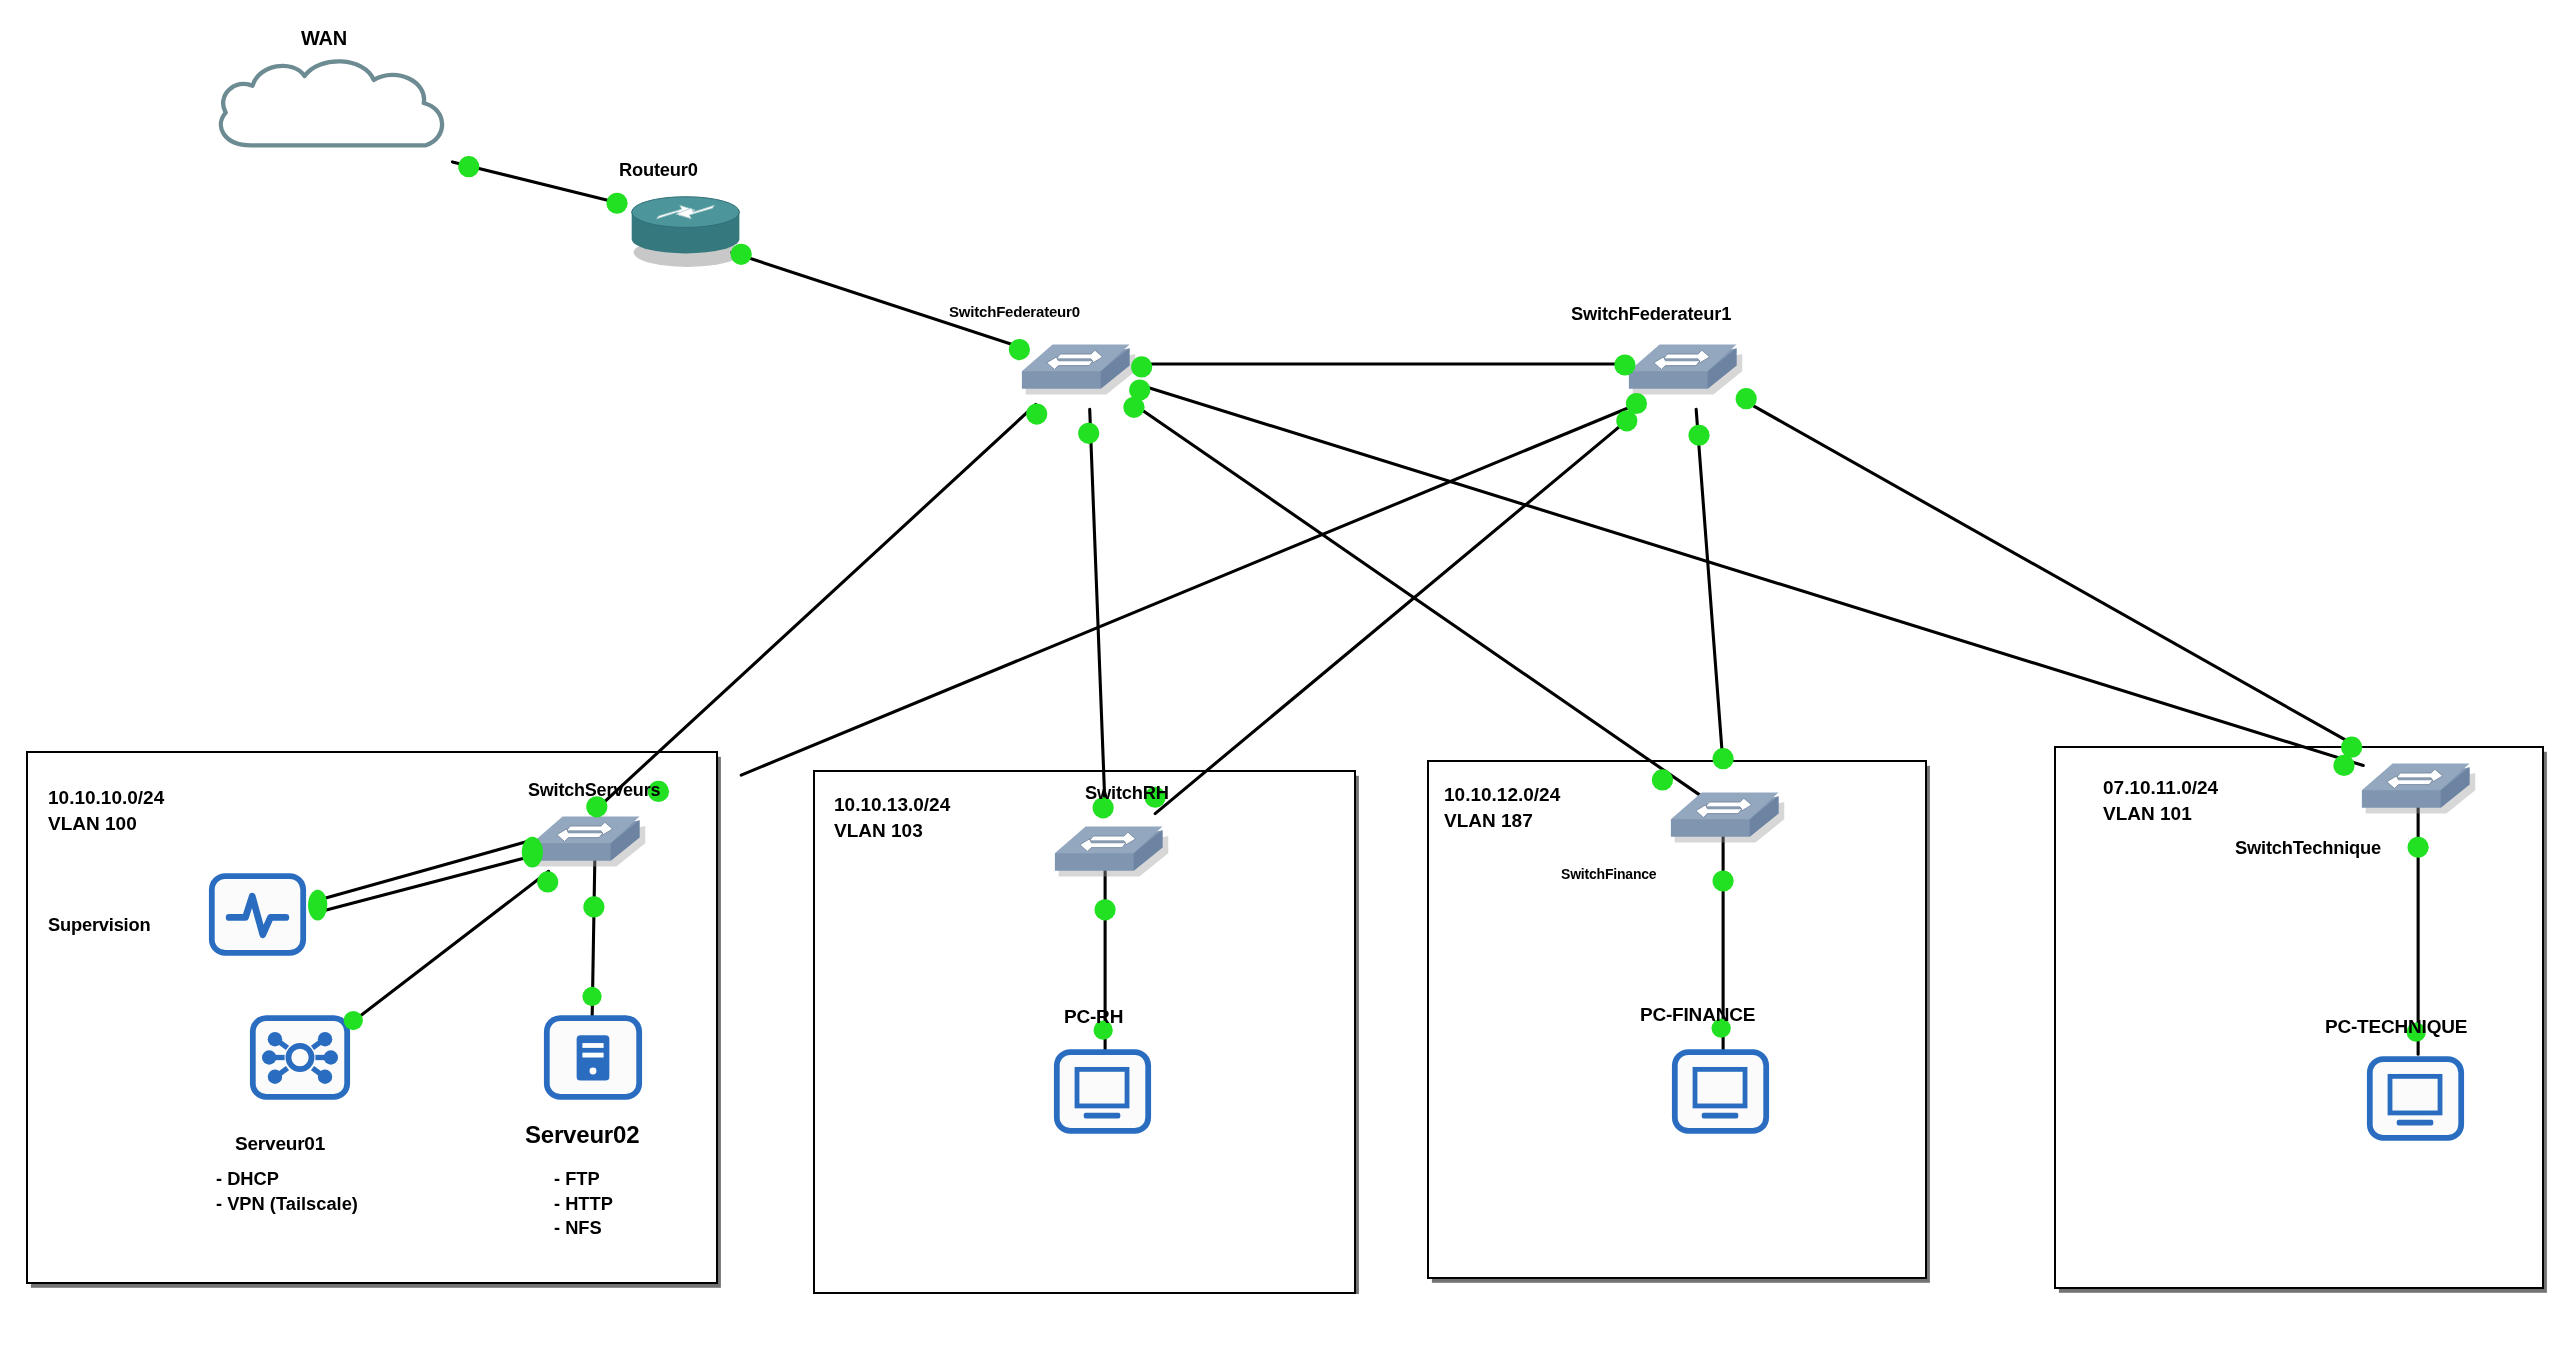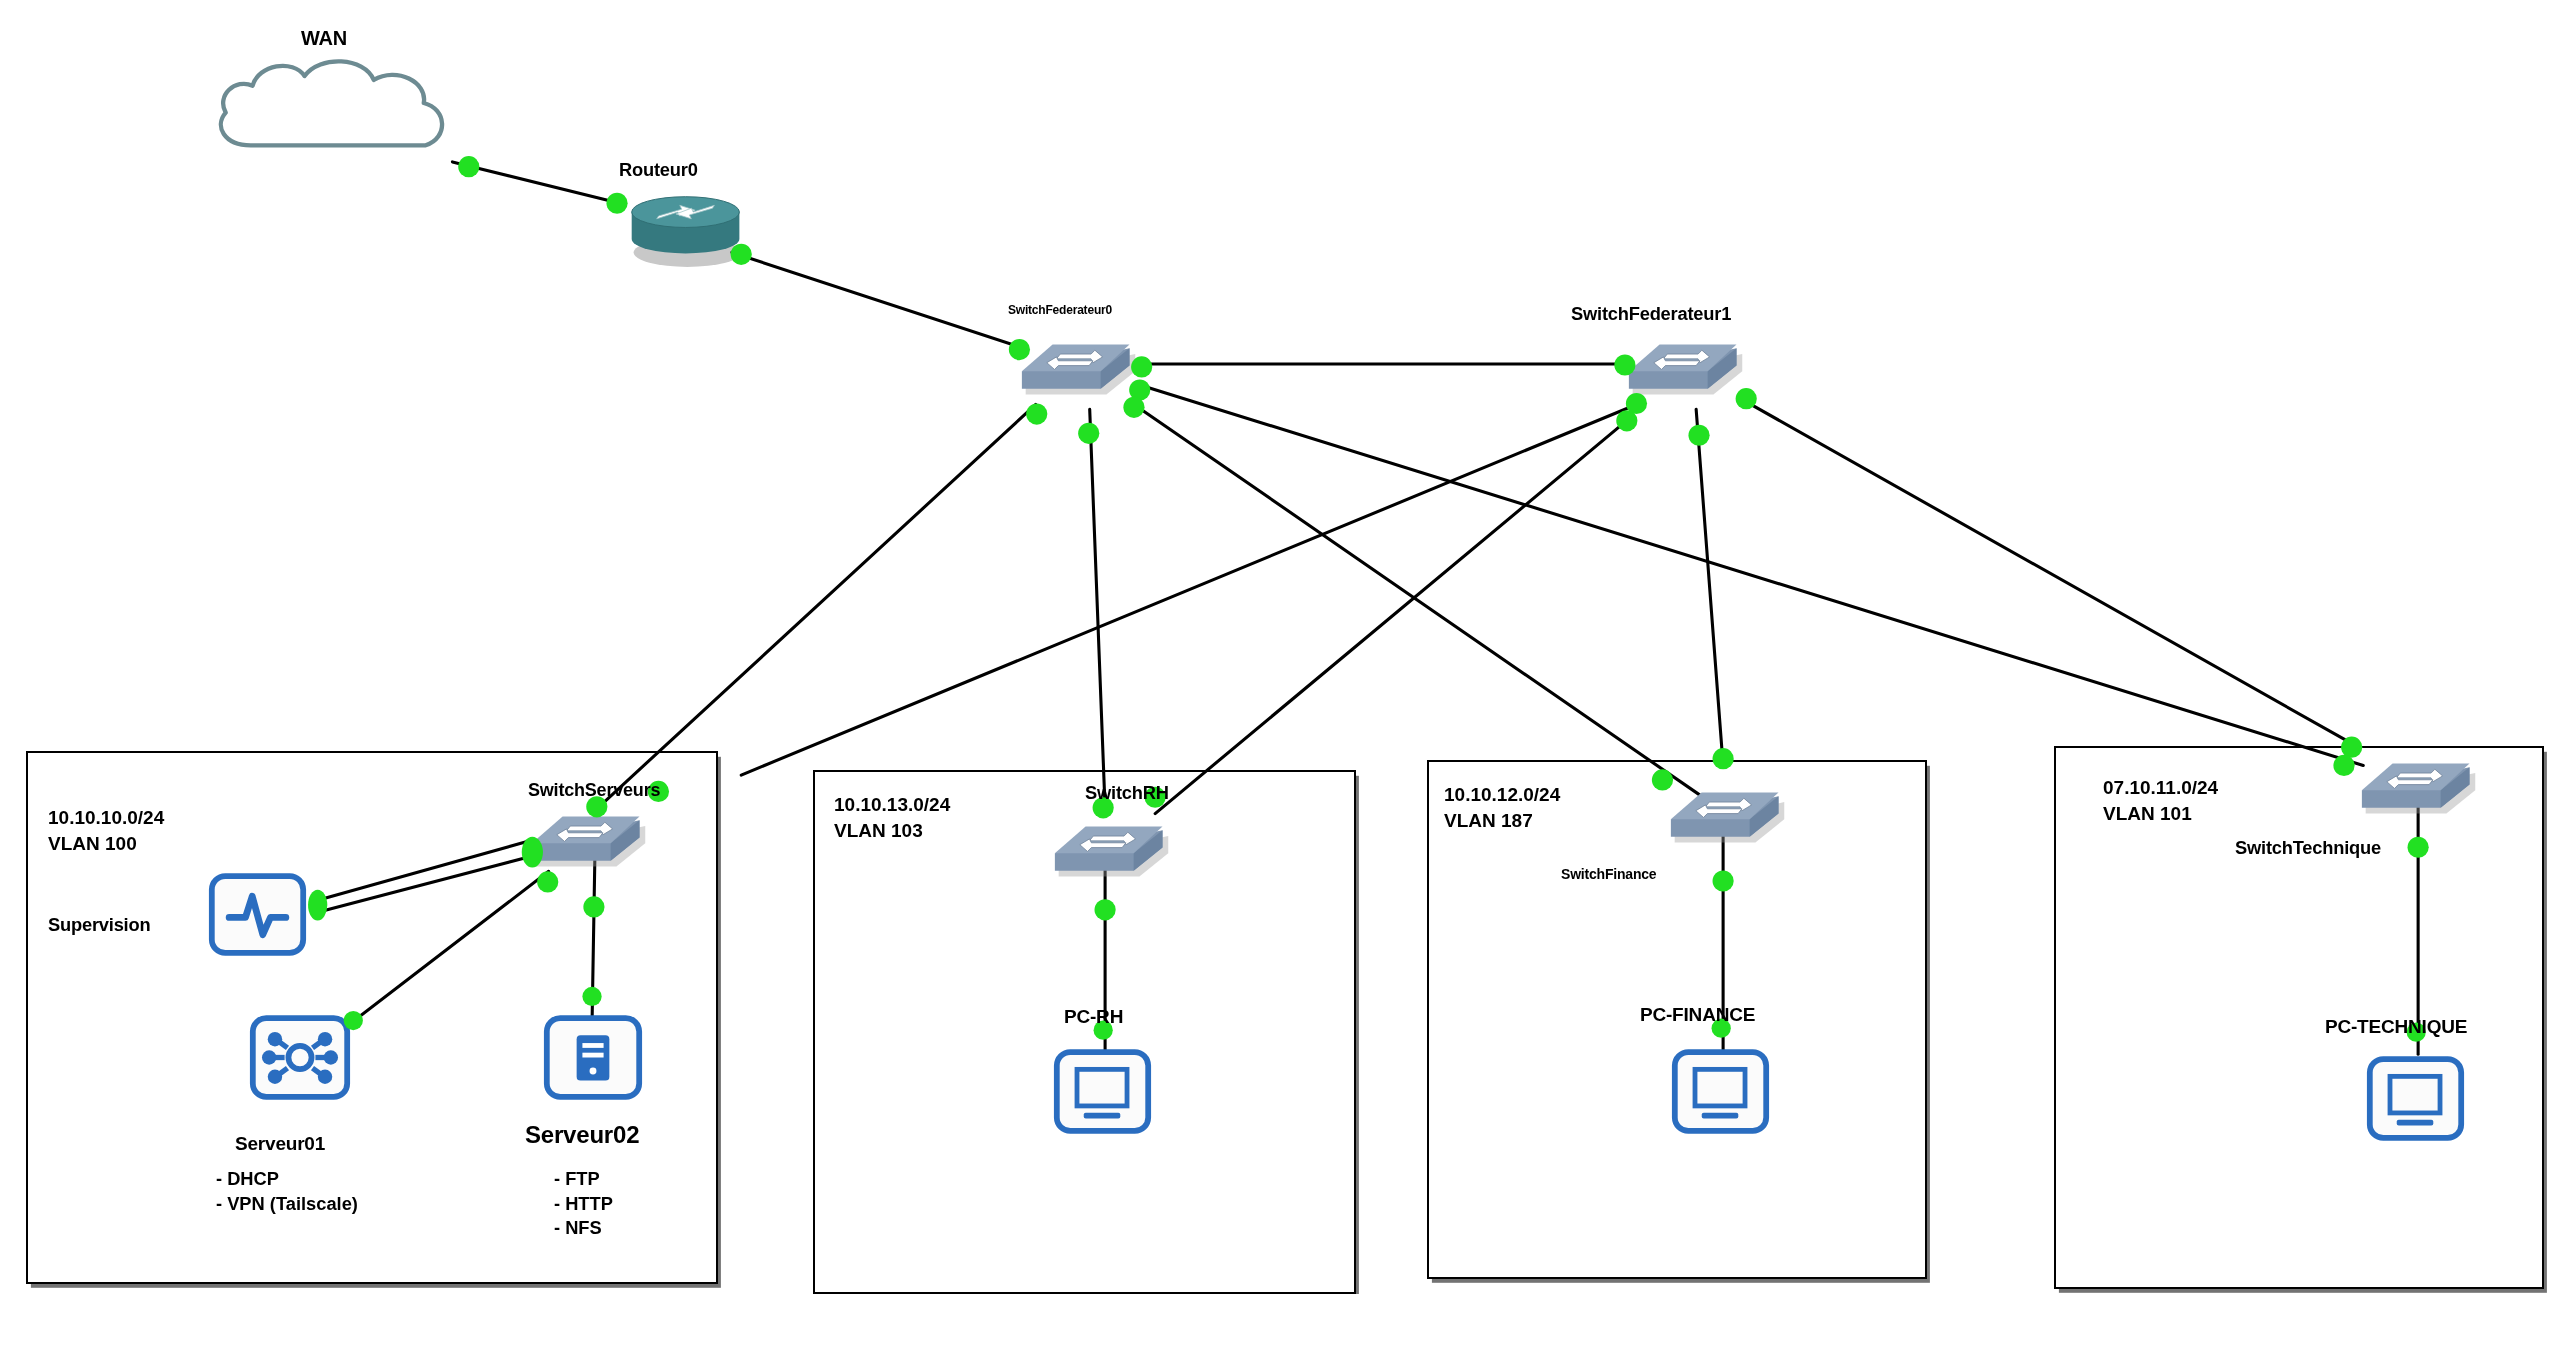--- a/index.html
+++ b/index.html
@@ -136,35 +136,35 @@
   <svg class="node" style="left:1018px; top:327px; width:123px; height:82px;" viewBox="0 0 128 85">
     <path d="M8 52 L8 70 L92 70 L122 46 L122 28 Z" fill="#9a9a9a" opacity="0.4"></path>
     <path d="M4 46 L4 64 L86 64 L116 40 L116 22 Z" fill="#7f95b0"></path>
     <path d="M86 64 L86 46 L116 22 L116 40 Z" fill="#6c84a1"></path>
     <path d="M4 46 L36 18 L116 18 L86 46 Z" fill="#93a7bf"></path>
     <g fill="#ffffff" stroke="#5e7siu" stroke-width="0">
       <path d="M44 28 L76 28 L80 24 L88 31 L78 37 L76 33 L40 33 Z" stroke="#6b7f96" stroke-width="0.8"></path>
       <path d="M74 40 L42 40 L38 44 L30 37 L40 31 L42 35 L78 35 Z" stroke="#6b7f96" stroke-width="0.8"></path>
     </g>
   </svg>
-  <div class="label" style="left:1008px; top:303px; font-size:12px;">SwitchFederateur0</div>
+  <div class="label" style="left:949px; top:303px; font-size:15px;">SwitchFederateur0</div>
 
   <svg class="node" style="left:1625px; top:327px; width:123px; height:82px;" viewBox="0 0 128 85">
     <path d="M8 52 L8 70 L92 70 L122 46 L122 28 Z" fill="#9a9a9a" opacity="0.4"></path>
     <path d="M4 46 L4 64 L86 64 L116 40 L116 22 Z" fill="#7f95b0"></path>
     <path d="M86 64 L86 46 L116 22 L116 40 Z" fill="#6c84a1"></path>
     <path d="M4 46 L36 18 L116 18 L86 46 Z" fill="#93a7bf"></path>
     <g fill="#ffffff">
       <path d="M44 28 L76 28 L80 24 L88 31 L78 37 L76 33 L40 33 Z" stroke="#6b7f96" stroke-width="0.8"></path>
       <path d="M74 40 L42 40 L38 44 L30 37 L40 31 L42 35 L78 35 Z" stroke="#6b7f96" stroke-width="0.8"></path>
     </g>
   </svg>
   <div class="label" style="left:1571px; top:303px; font-size:18.3px;">SwitchFederateur1</div>
 
-  <div class="vlan-text" style="left:48px; top:785px;margin-top:20px;"><span>10.10.10.0/24</span><br><span>VLAN 100</span></div>
+  <div class="vlan-text" style="left:48px; top:785px;"><span>10.10.10.0/24</span><br><span>VLAN 100</span></div>
 
   <svg class="node" style="left:528px; top:799px; width:123px; height:82px;" viewBox="0 0 128 85">
     <path d="M8 52 L8 70 L92 70 L122 46 L122 28 Z" fill="#9a9a9a" opacity="0.4"></path>
     <path d="M4 46 L4 64 L86 64 L116 40 L116 22 Z" fill="#7f95b0"></path>
     <path d="M86 64 L86 46 L116 22 L116 40 Z" fill="#6c84a1"></path>
     <path d="M4 46 L36 18 L116 18 L86 46 Z" fill="#93a7bf"></path>
     <g fill="#ffffff">
       <path d="M44 28 L76 28 L80 24 L88 31 L78 37 L76 33 L40 33 Z" stroke="#6b7f96" stroke-width="0.8"></path>
       <path d="M74 40 L42 40 L38 44 L30 37 L40 31 L42 35 L78 35 Z" stroke="#6b7f96" stroke-width="0.8"></path>
     </g>

